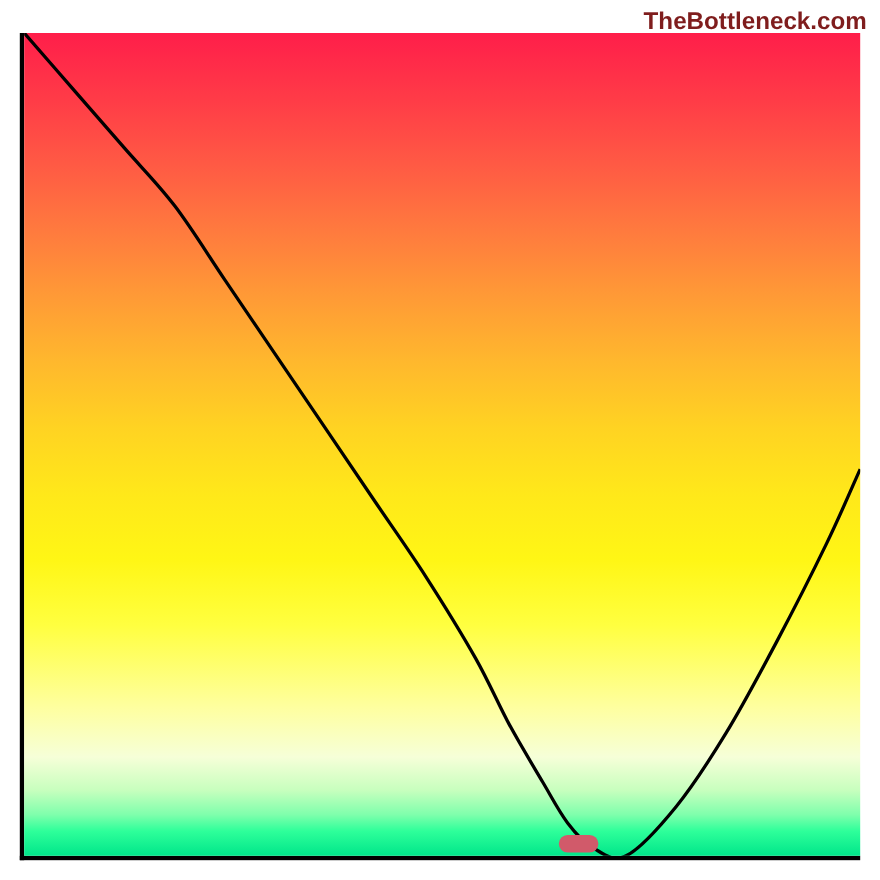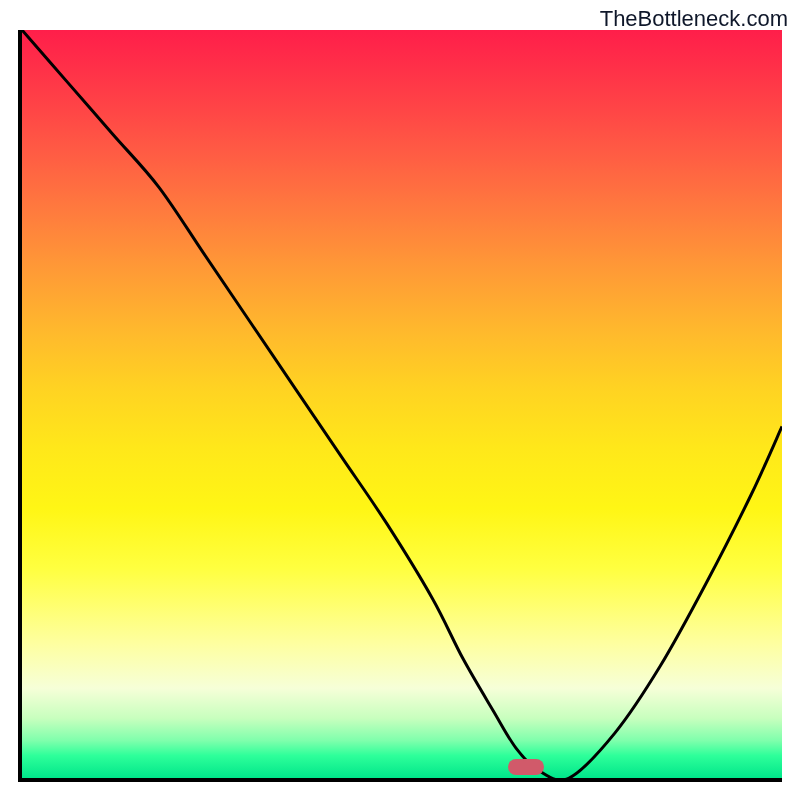--- a/index.html
+++ b/index.html
@@ -7,23 +7,23 @@
       width: 800px;
       height: 800px;
       background: #ffffff;
       position: relative;
       font-family: Arial, sans-serif;
     }
     .watermark {
       position: absolute;
       top: 6px;
       right: 12px;
-      color: #0f172a;
+      color: #7f1d1d;
       font-size: 22px;
-      font-weight: 400;
+      font-weight: 700;
       z-index: 10;
     }
     .chart-container {
       position: absolute;
       top: 30px;
       left: 18px;
       width: 764px;
       height: 752px;
       border-left: 4px solid #000;
       border-bottom: 4px solid #000;

